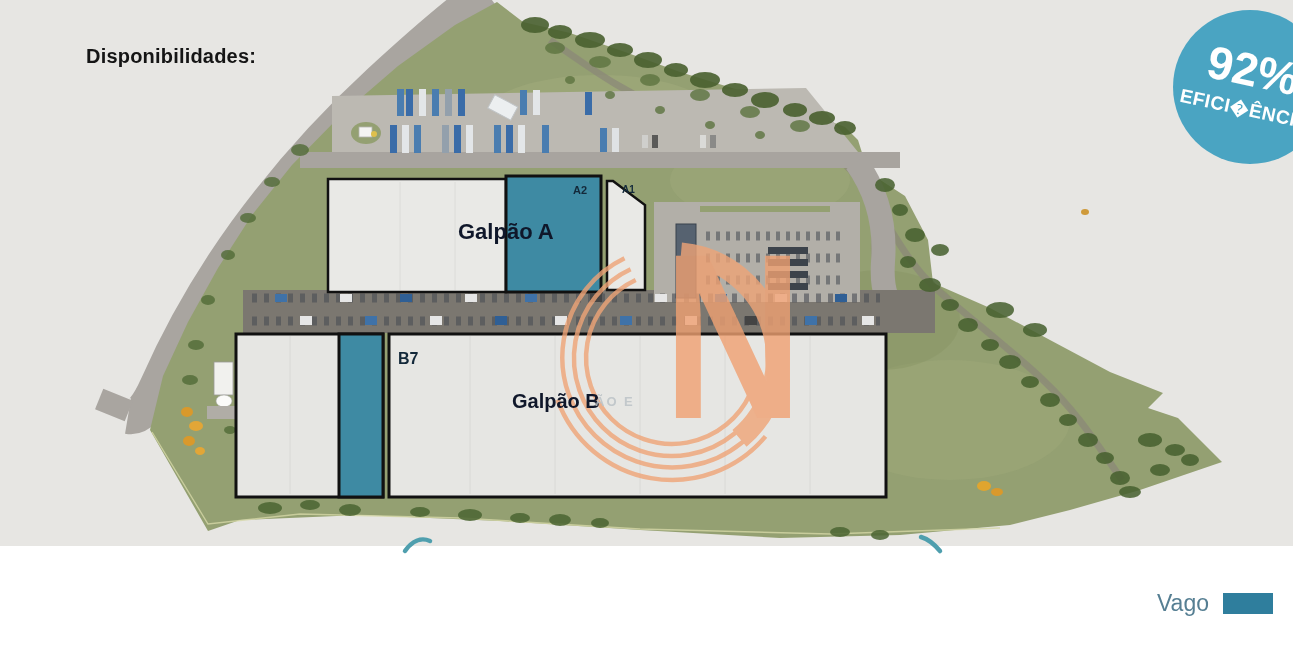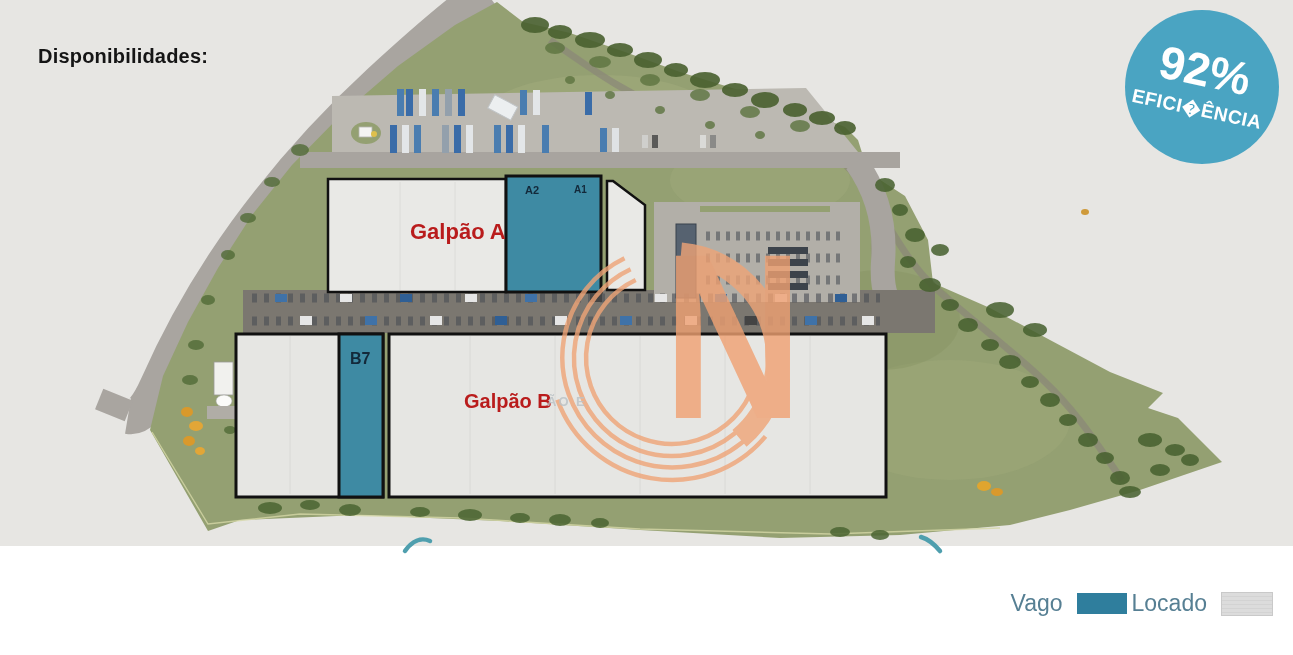--- a/index.html
+++ b/index.html
@@ -1,38 +1,38 @@
 <!DOCTYPE html>
 <html><head>
 <meta charset="utf-8">
 <style>
   html,body{margin:0;padding:0;background:#fff;}
   .canvas{
     position:relative;width:1293px;height:655px;overflow:hidden;
     background:#e7e6e3;font-family:"Liberation Sans",sans-serif;
   }
   .canvas svg{position:absolute;left:0;top:0;}
-  .overlay{position:absolute;z-index:5;}
+  .overlay{position:absolute;z-index:5;margin-left:48px;}
   .page-title{left:38px;top:45px;font-size:20px;font-weight:bold;color:#151515;letter-spacing:.2px;}
-  .bldg-label{font-weight:bold;color:#b91c1c;}
+  .bldg-label{font-weight:bold;color:#0f172a;}
   .galpao-a-label{left:410px;top:219px;font-size:22px;}
   .galpao-b-label{left:464px;top:390px;font-size:20px;}
   .section-label{font-weight:bold;color:#13293a;}
   .lbl-a2{left:525px;top:184px;font-size:11px;}
   .lbl-a1{left:574px;top:184px;font-size:10px;}
   .lbl-b7{left:350px;top:350px;font-size:16px;}
   .wm-fragment{left:547px;top:394px;font-size:13px;font-weight:bold;color:#bcc3c7;letter-spacing:2px;opacity:.85;text-align:right;}
   .badge{
     left:1125px;top:10px;width:154px;height:154px;border-radius:50%;
     background:#4aa4c2;display:flex;align-items:center;justify-content:center;
   }
   .badge-inner{transform:rotate(12deg);text-align:center;color:#fff;margin-top:-6px;}
   .badge-value{font-size:46px;font-weight:bold;line-height:1;}
   .badge-label{font-size:19px;font-weight:600;letter-spacing:.5px;margin-top:3px;}
-  .legend{right:20px;top:590px;display:flex;flex-direction:row;gap:5px;align-items:flex-end;}
+  .legend{right:20px;top:590px;display:flex;flex-direction:column;gap:5px;align-items:flex-end;}
   .legend-row{display:flex;align-items:center;gap:14px;}
   .legend-label{font-size:23px;color:#567f93;}
   .swatch{width:50px;height:21px;}
   .swatch-vago{background:#2f7e9d;}
   .swatch-locado{
     height:22px;border:1px solid #c9c9c9;
     background:repeating-linear-gradient(180deg,#dcdcdc 0 3px,#d3d3d3 3px 4px);
   }
 </style>
 </head>
@@ -287,19 +287,15 @@
       <div class="badge-value">92%</div>
       <div class="badge-label">EFICI�ÊNCIA</div>
     </div>
   </div>
 
   <div class="overlay legend">
     <div class="legend-row">
       <span class="legend-label">Vago</span>
       <span class="swatch swatch-vago"></span>
     </div>
-    <div class="legend-row">
-      <span class="legend-label">Locado</span>
-      <span class="swatch swatch-locado"></span>
-    </div>
   </div>
 
 </div>
 
 </body></html>

